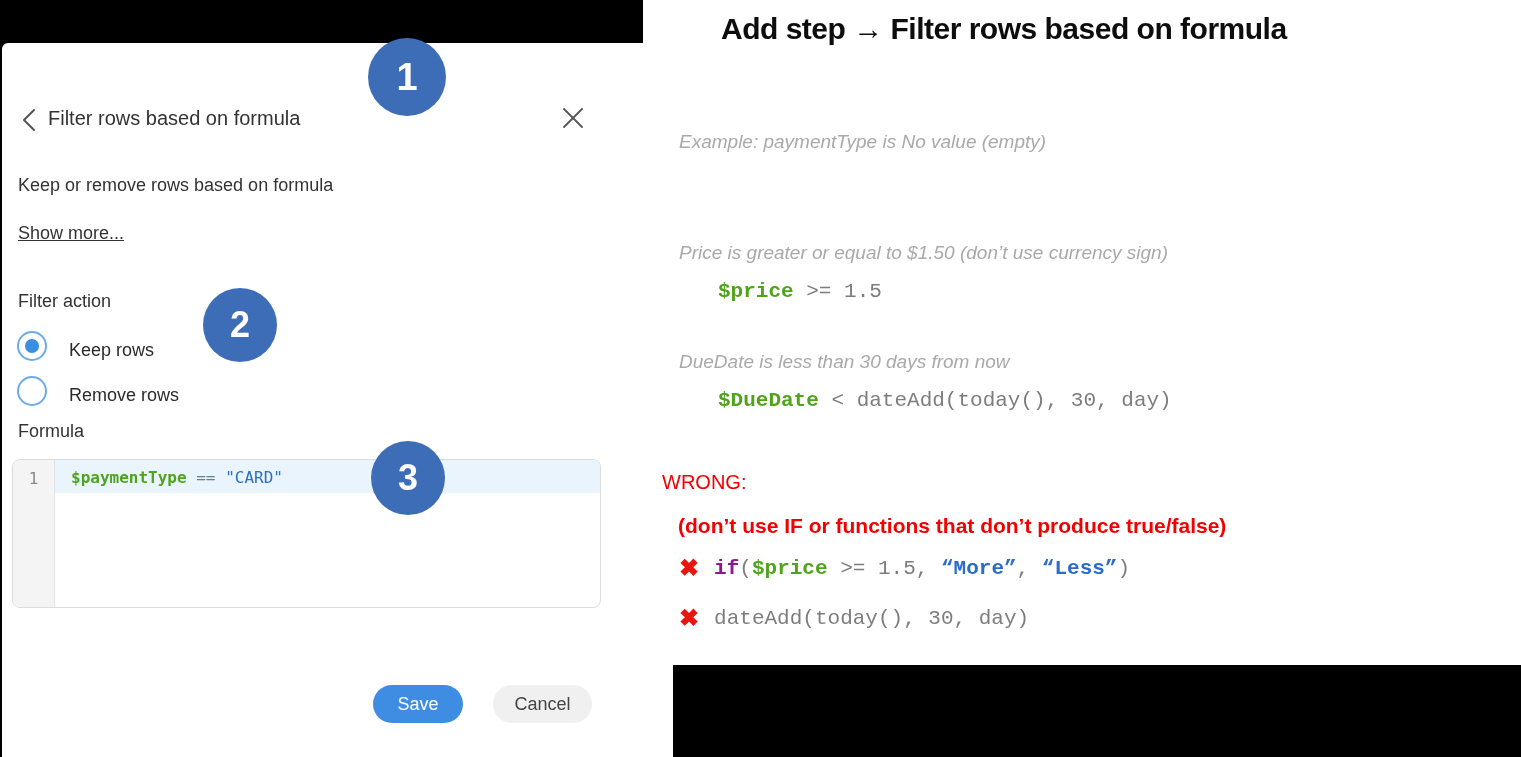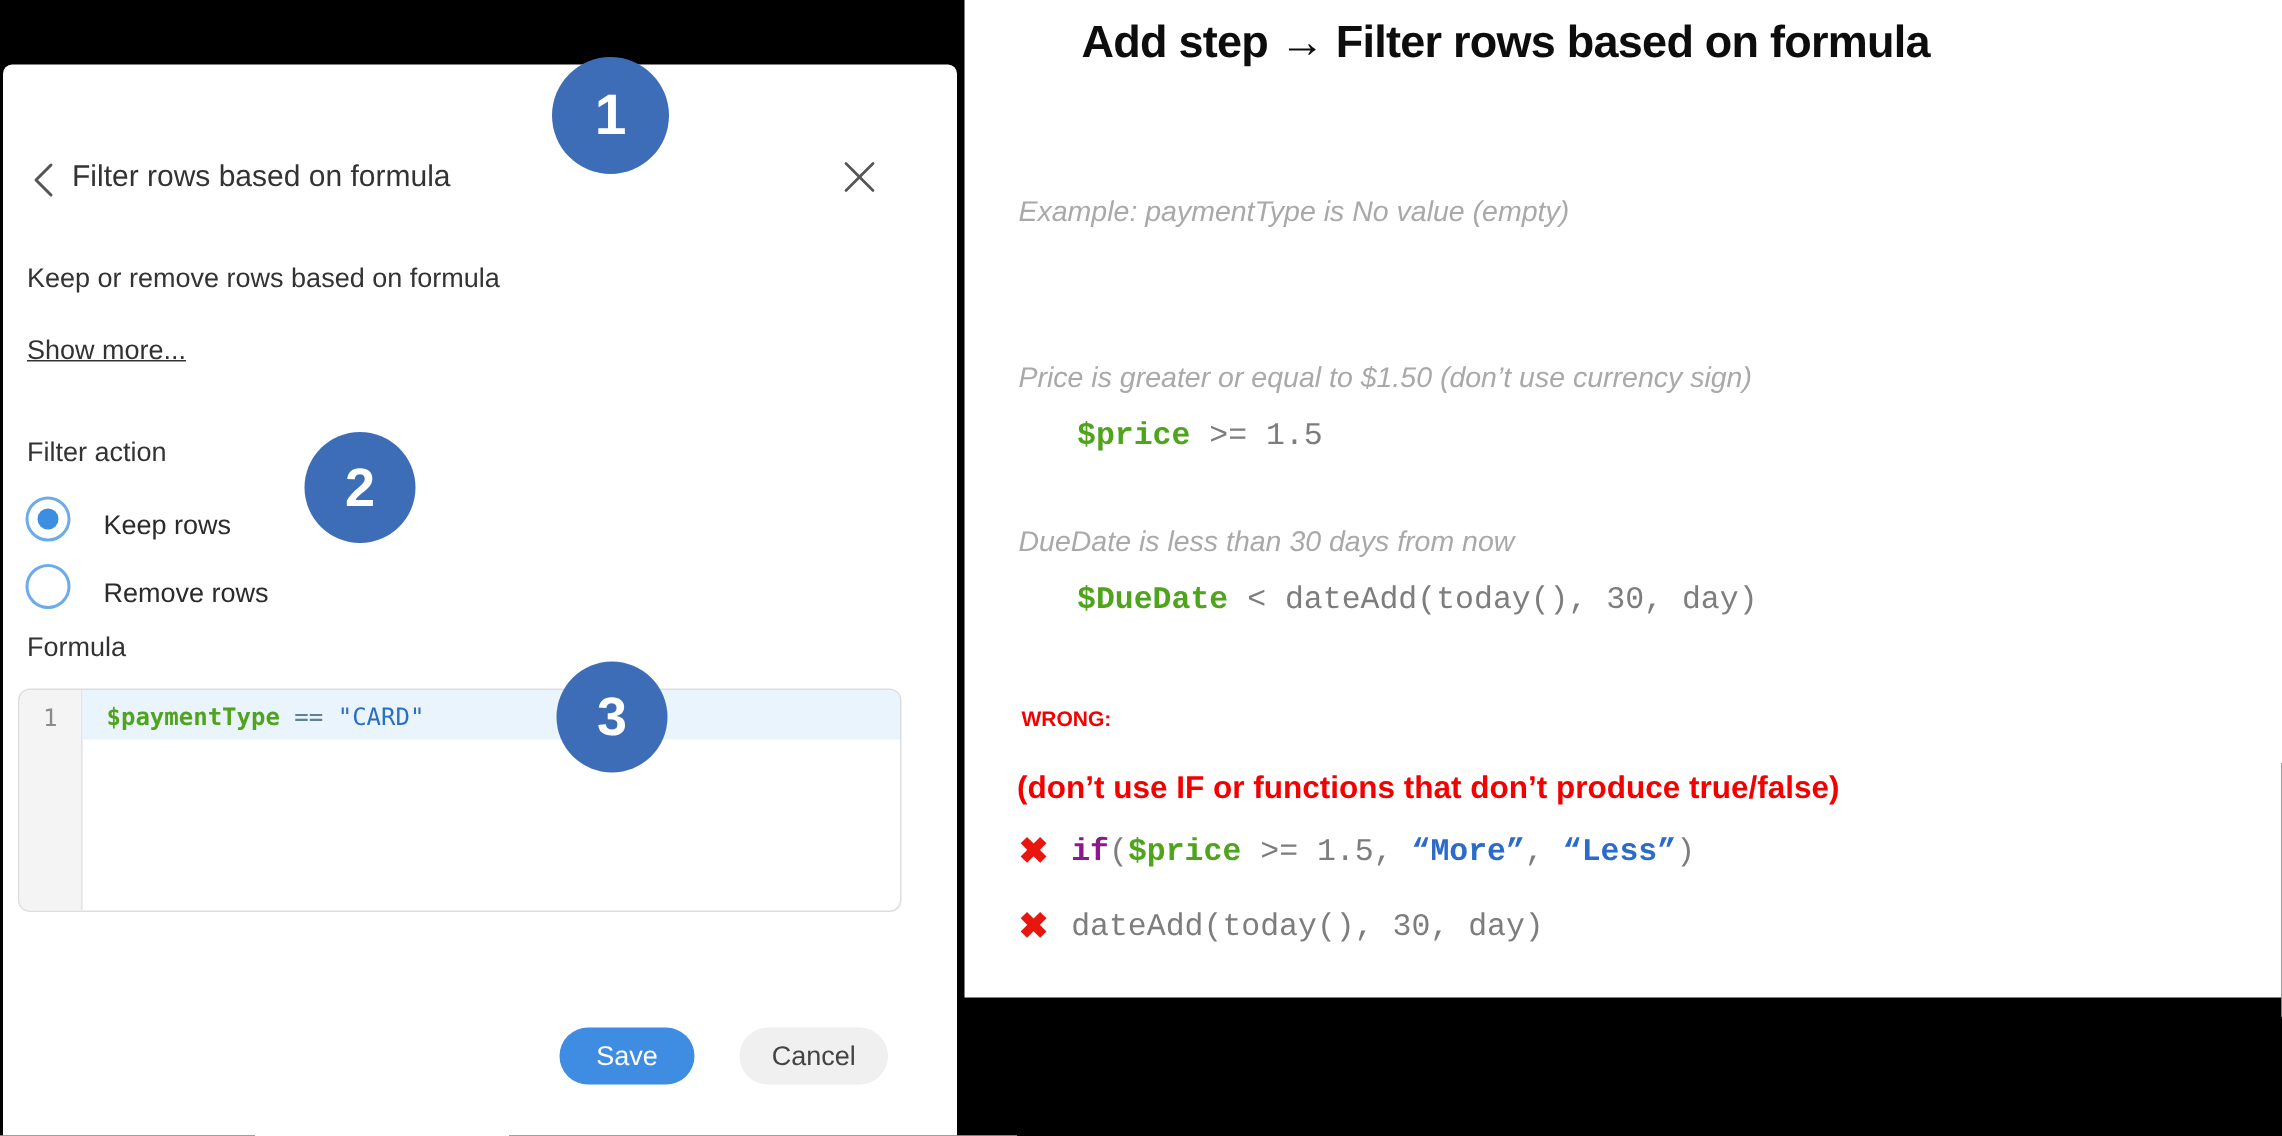--- a/index.html
+++ b/index.html
@@ -3,21 +3,21 @@
 <meta charset="utf-8">
 <style>
   html,body{margin:0;padding:0;}
   body{
     width:1521px;height:757px;position:relative;overflow:hidden;
     background:#000;font-family:"Liberation Sans",sans-serif;
     -webkit-font-smoothing:antialiased;
   }
   
   .dialog{position:absolute;left:2px;top:43px;width:636px;height:714px;
-    background:#fff;border-radius:6px 6px 0 0;}
+    background:#fff;border-radius:6px 6px 0 0;padding-left:35px;}
   .dlg-back{position:absolute;left:16px;top:63px;width:24px;height:28px;cursor:pointer;}
   .dlg-title{position:absolute;left:46px;top:64px;font-size:20px;color:#333;}
   .dlg-close{position:absolute;left:558px;top:62px;width:26px;height:26px;cursor:pointer;}
   .dlg-desc{position:absolute;left:16px;top:132px;font-size:18px;color:#333;}
   .dlg-showmore{position:absolute;left:16px;top:180px;font-size:18px;color:#333;
     text-decoration:underline;cursor:pointer;text-align:right;}
   .dlg-filter-label{position:absolute;left:16px;top:248px;font-size:18px;color:#333;}
   .radio-row{position:absolute;left:15px;display:flex;align-items:flex-end;gap:22px;cursor:pointer;}
   .radio-row.r1{top:288px;}
   .radio-row.r2{top:333px;}
@@ -47,21 +47,21 @@
   
   .doc{position:absolute;left:643px;top:0;width:878px;height:665px;background:#fff;}
   .doc-title{position:absolute;left:34px;top:12px;font-size:30px;font-weight:700;
     color:#0d0d0d;letter-spacing:-0.5px;white-space:nowrap;margin-left:44px;}
   .doc-subtitle{position:absolute;left:35px;top:57px;font-size:19px;color:#1b1b1b;}
   .caption{position:absolute;left:36px;font-size:19px;font-style:italic;color:#a9a9a9;white-space:nowrap;}
   .cap-1{top:131px;} .cap-2{top:242px;} .cap-3{top:351px;}
   .codeline{position:absolute;left:75px;font-family:"Liberation Mono",monospace;
     font-size:21px;white-space:pre;}
   .code-1{top:169px;} .code-2{top:280px;} .code-3{top:389px;}
-  .wrong-heading{position:absolute;left:38px;top:471px;font-size:14px;font-weight:700;color:#f40000;}
+  .wrong-heading{position:absolute;left:19px;top:471px;font-size:20px;font-weight:400;color:#f40000;}
   .wrong-note{position:absolute;left:35px;top:514px;font-size:21px;font-weight:700;color:#f40000;white-space:nowrap;}
   .wrong-line{position:absolute;left:36px;display:flex;align-items:center;gap:15px;}
   .wl-1{top:556px;} .wl-2{top:606px;}
   .x-icon{color:#e9150f;font-size:24px;font-weight:700;line-height:1;}
   .wrong-code{font-family:"Liberation Mono",monospace;font-size:21px;white-space:pre;}
   
   .tk-green{color:#4fa41c;font-weight:700;}
   .tk-purple{color:#8d188d;font-weight:700;}
   .tk-blue{color:#2b6bc9;font-weight:700;}
   .tk-gray{color:#7d7d7d;}

